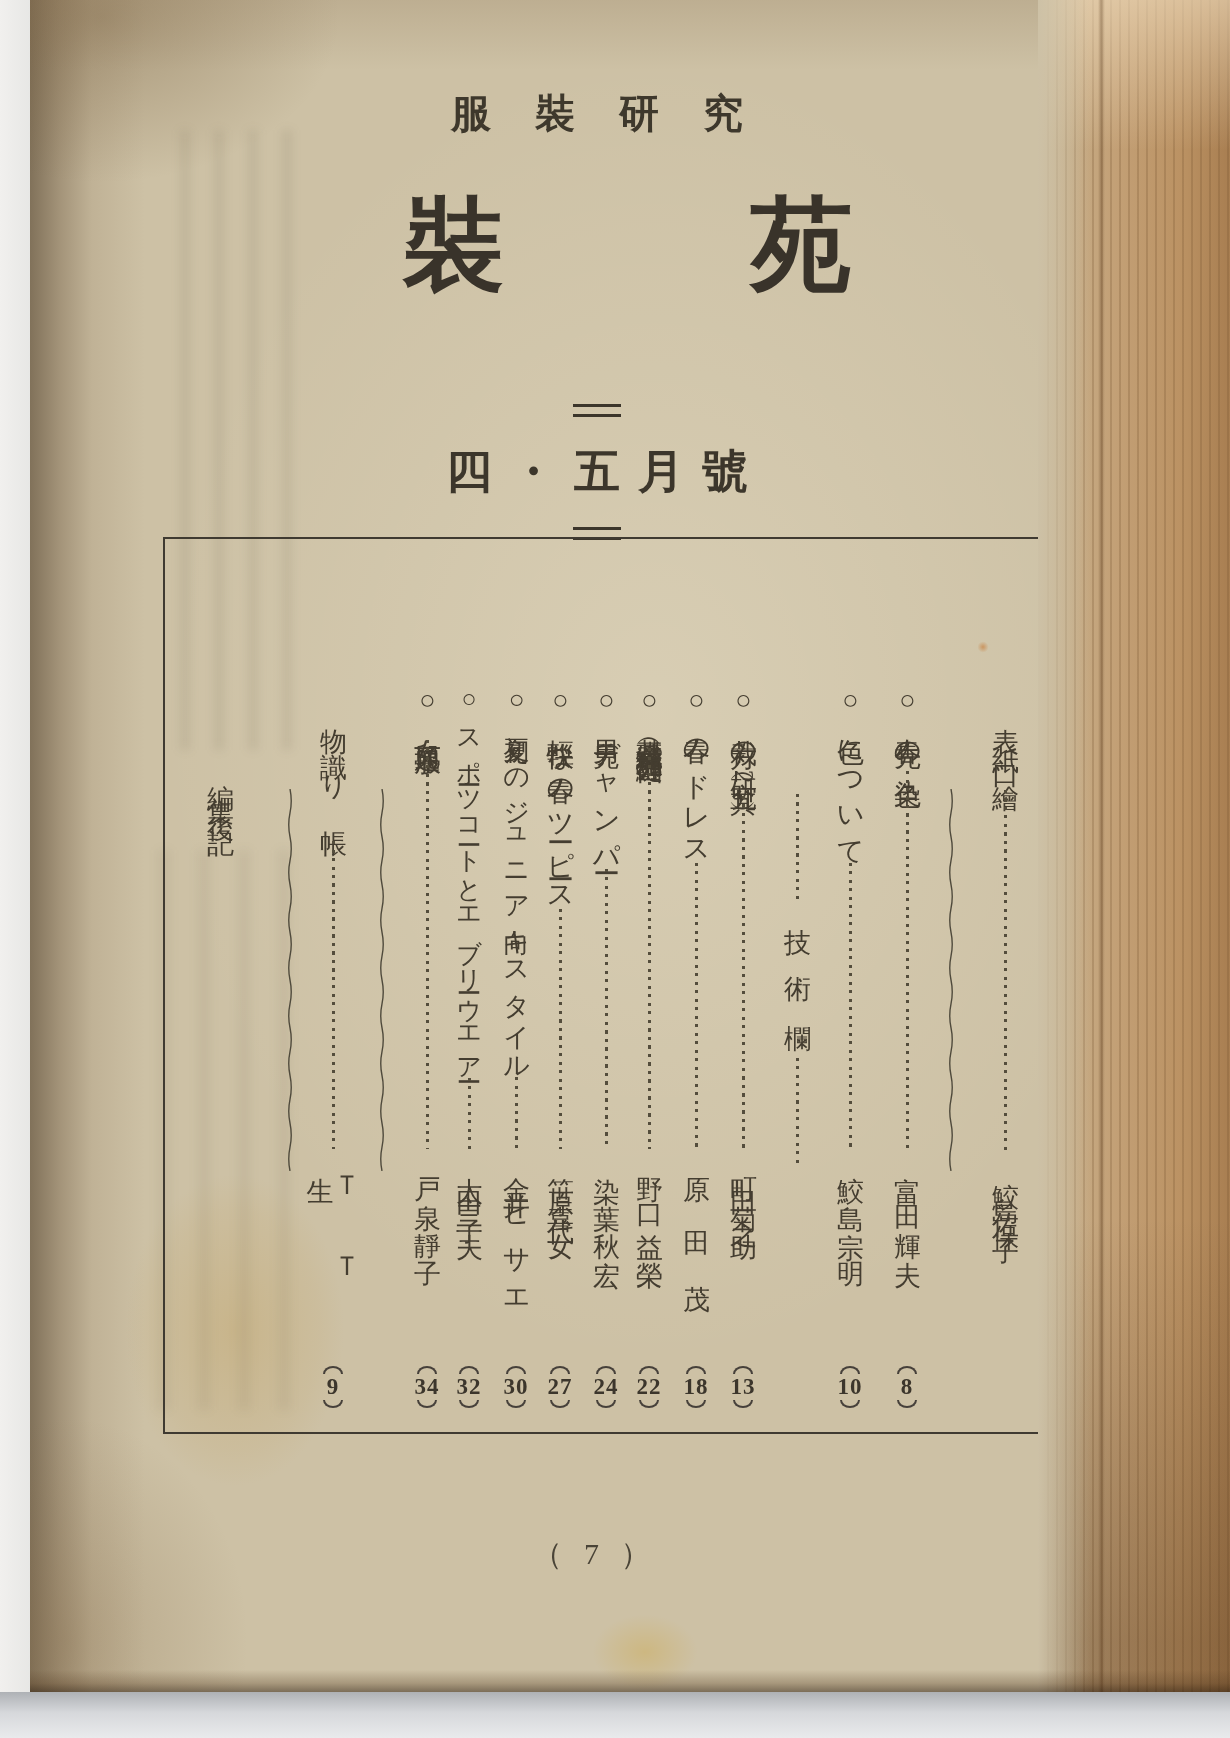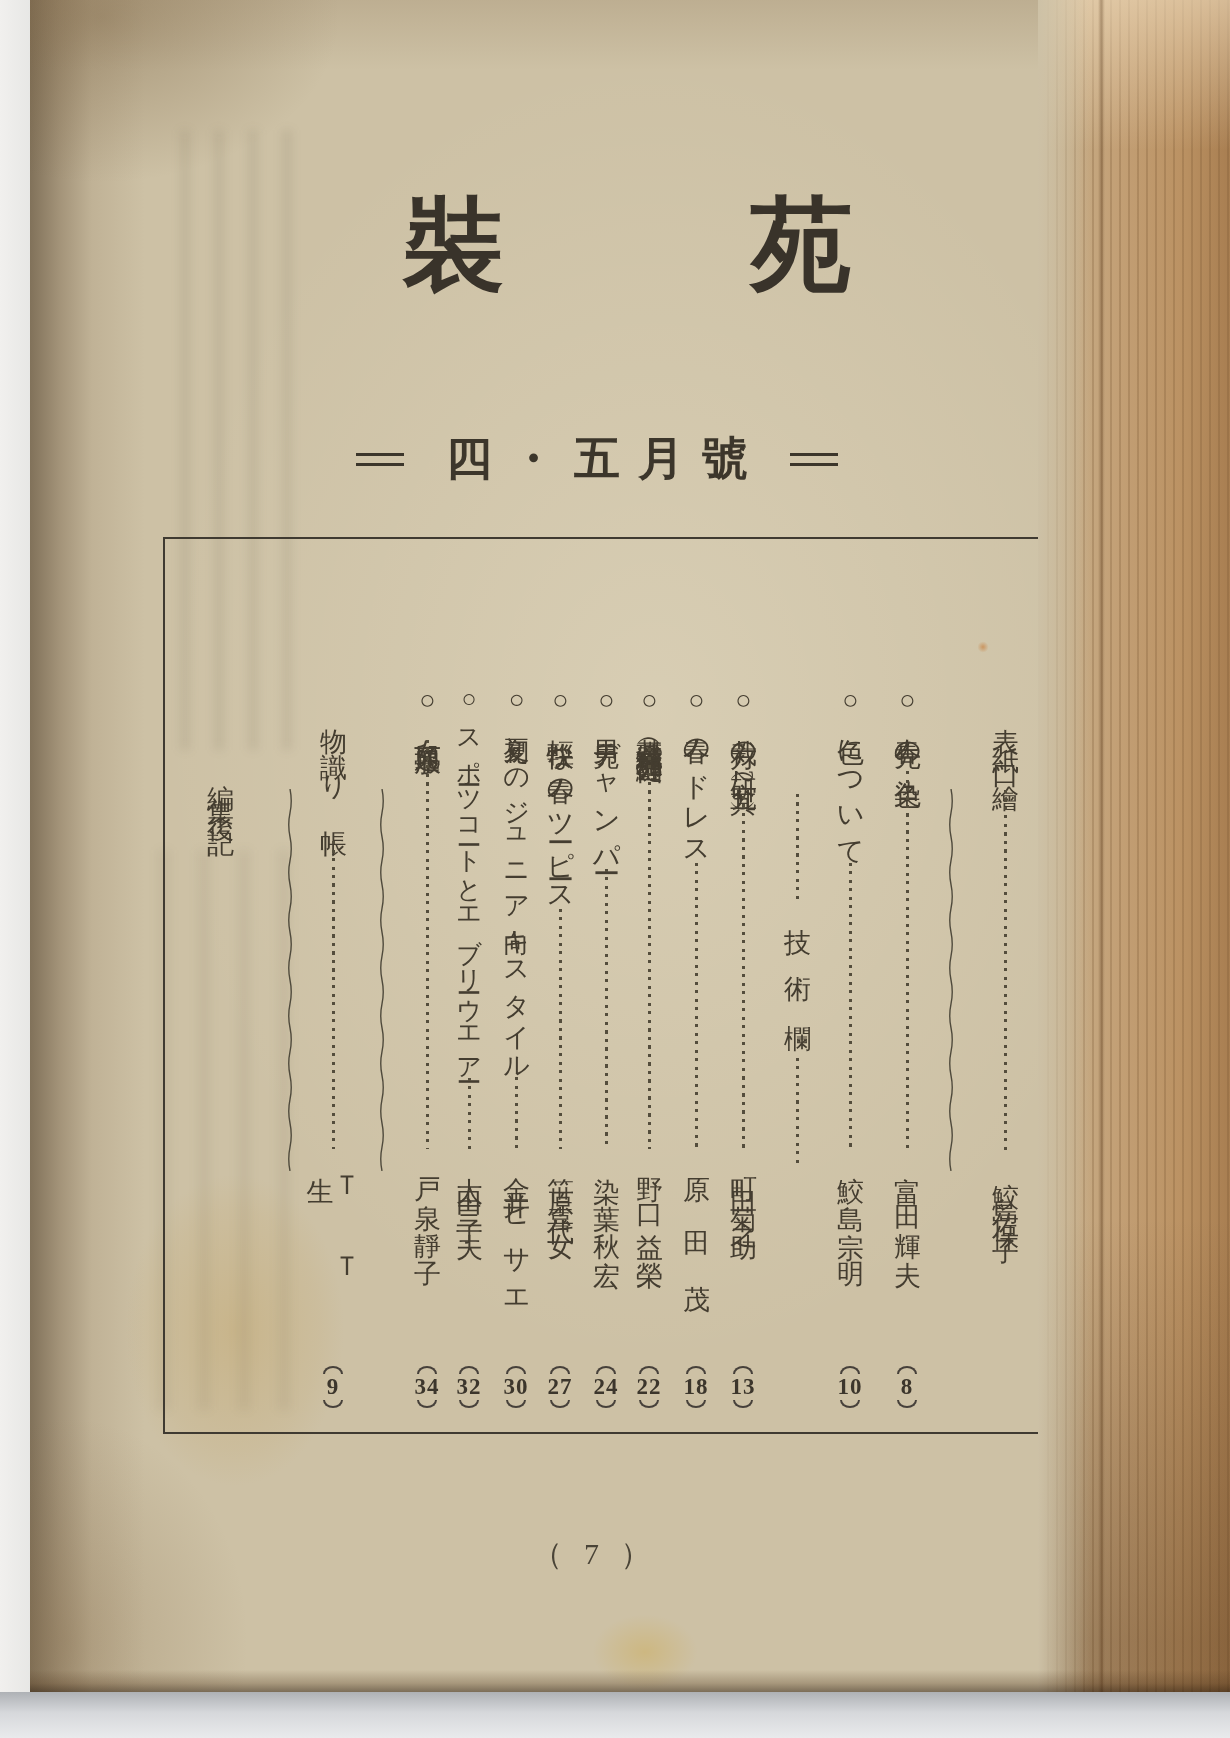--- a/index.html
+++ b/index.html
@@ -52,22 +52,22 @@
     position:absolute; left:0; top:86px; width:1134px; text-align:center;
     font-size:40px; font-weight:700; color:#3e382c;
     letter-spacing:44px; text-indent:44px;
   }
   .bigtitle {
     position:absolute; left:0; top:190px; width:1195px;
     display:flex; justify-content:center; gap:246px;
     font-size:102px; font-weight:700; color:#39332a; line-height:1.1;
   }
   .issue {
-    position:absolute; left:0; top:428px; width:1134px;
-    display:flex; align-items:center; justify-content:center; gap:24px;
+    position:absolute; left:0; top:404px; width:1134px;
+    display:flex; align-items:center; justify-content:center; gap:24px;flex-direction:column;
   }
   .issue .txt { font-size:46px; font-weight:700; color:#3c362b; letter-spacing:18px; text-indent:18px; }
   .dblbar { width:48px; height:13px; box-sizing:border-box;
     border-top:3px solid #3c362b; border-bottom:3px solid #3c362b; }
   
   .tocbox {
     position:absolute; left:133px; top:537px; width:937px; height:897px;
     border:2.5px solid #3f3a31; box-sizing:border-box;
   }
   .toc {
@@ -129,20 +129,21 @@
   }
 </style>
 </head>
 <body>
 
 <div class="photo">
   <div class="page">
     <div class="ghost1"></div>
     <div class="ghost2"></div>
 
+    <div class="pub">服裝研究</div>
 
     <div class="bigtitle">
       <span>裝</span>
       <span>苑</span>
     </div>
 
     <div class="issue">
       <span class="dblbar"></span>
       <span class="txt">四・五月號</span>
       <span class="dblbar"></span>

